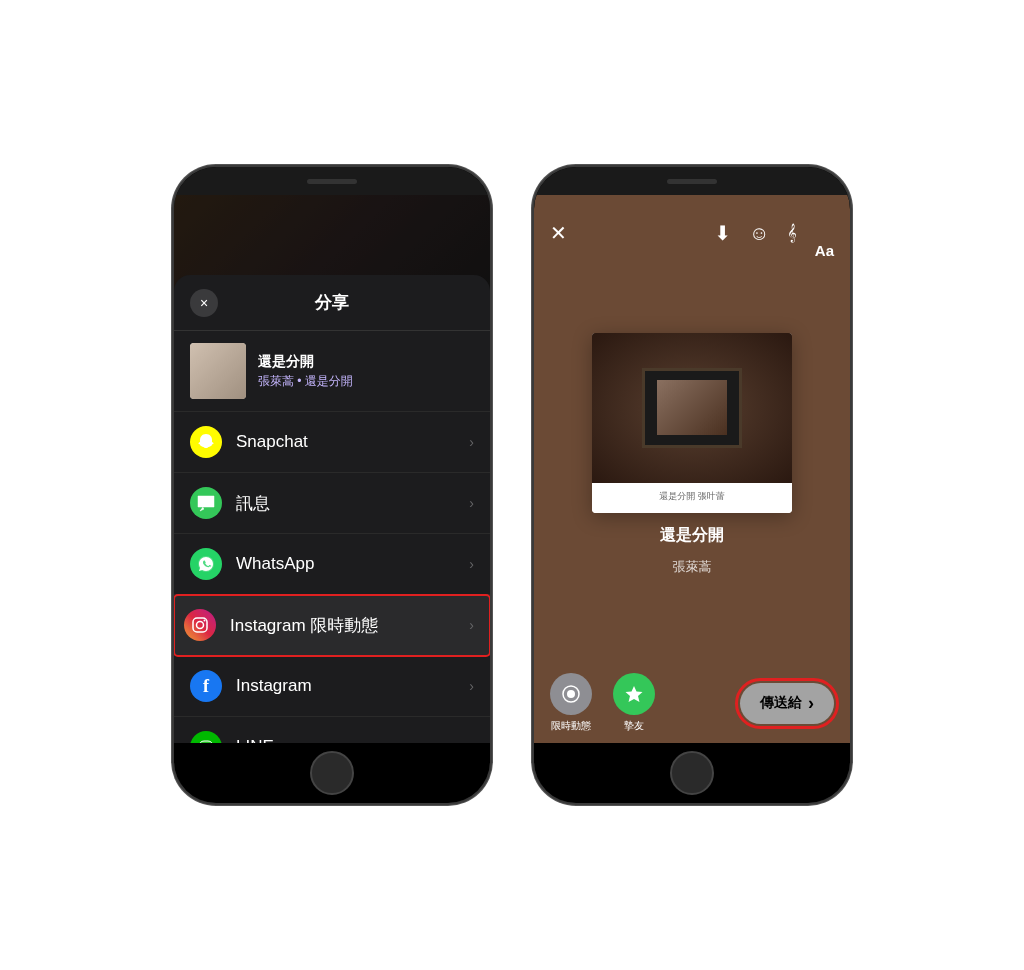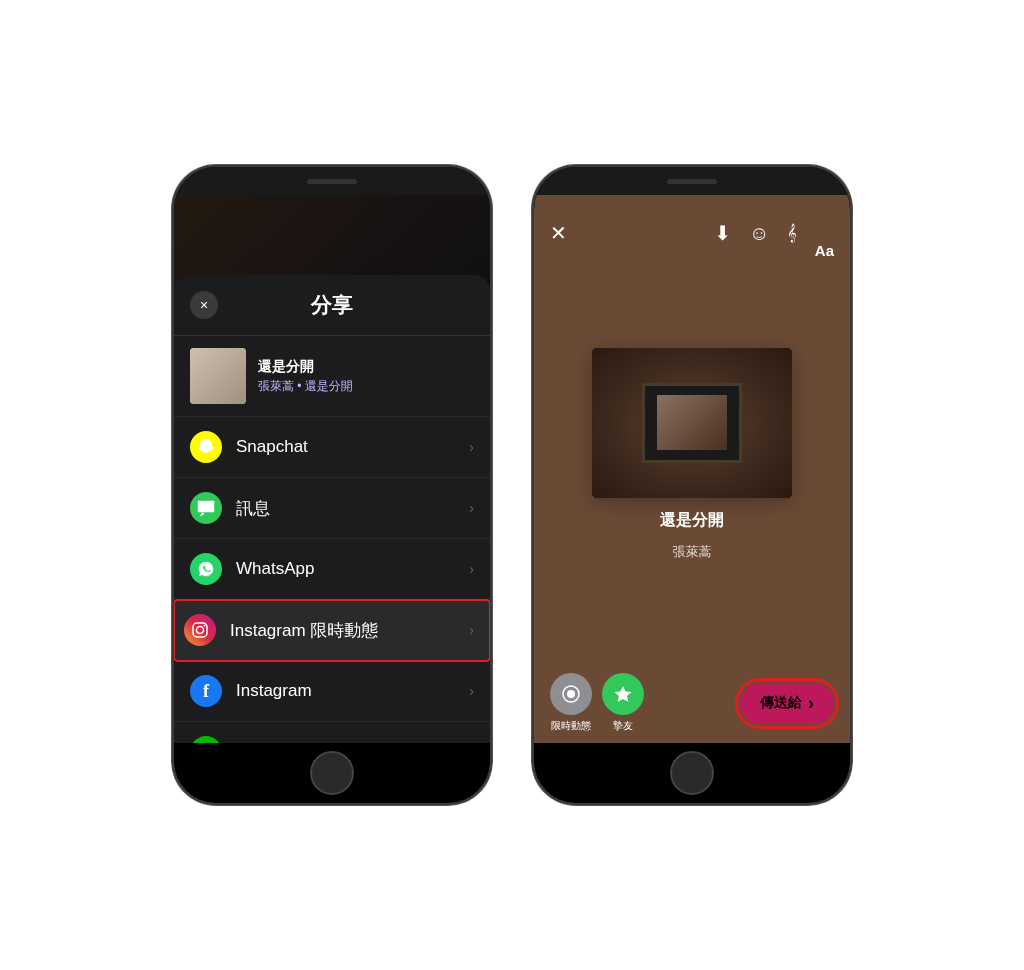--- a/index.html
+++ b/index.html
@@ -119,21 +119,21 @@
       background: #3a3a3c;
       border-radius: 50%;
       display: flex;
       align-items: center;
       justify-content: center;
       color: #fff;
       font-size: 14px;
     }
     .share-title {
       color: #fff;
-      font-size: 21px;
+      font-size: 17px;
       font-weight: 600;
     }
     .share-preview {
       display: flex;
       align-items: center;
       padding: 12px 16px;
       border-bottom: 1px solid #2a2a2a;
       gap: 12px;
     }
     .preview-thumb {
@@ -310,21 +310,21 @@
       bottom: 0; left: 0; right: 0;
       height: 80px;
       background: #6b4a35;
       display: flex;
       align-items: center;
       justify-content: space-between;
       padding: 0 16px;
     }
     .insta-bottom-targets {
       display: flex;
-      gap: 10px;
+      gap: 21px;
     }
     .insta-target {
       display: flex;
       flex-direction: column;
       align-items: center;
       gap: 4px;
     }
     .insta-target-icon {
       width: 42px;
       height: 42px;
@@ -334,21 +334,21 @@
       justify-content: center;
     }
     .insta-target-story { background: #8e8e93; }
     .insta-target-star { background: #34C759; }
     .insta-target-label {
       color: #fff;
       font-size: 10px;
       text-align: center;
     }
     .insta-send-btn {
-      background: #be185d;
+      background: #a3a3a3;
       color: #000;
       border: none;
       border-radius: 24px;
       padding: 10px 20px;
       font-size: 14px;
       font-weight: 600;
       display: flex;
       align-items: center;
       gap: 6px;
       cursor: pointer;
@@ -466,20 +466,23 @@
             </div>
           </div>
 
           <div class="insta-content">
             <div class="insta-card">
               <div class="insta-card-image">
                 <div class="insta-card-frame">
                   <div class="insta-card-frame-inner"></div>
                 </div>
               </div>
+              <div class="insta-card-white-bar">
+                <span class="insta-card-caption">還是分開  張叶蕾</span>
+              </div>
             </div>
             <div class="insta-song-title">還是分開</div>
             <div class="insta-song-artist">張萊蒿</div>
           </div>
 
           <div class="insta-bottom">
             <div class="insta-bottom-targets">
               <div class="insta-target">
                 <div class="insta-target-icon insta-target-story">
                   <svg width="20" height="20" viewBox="0 0 20 20">

